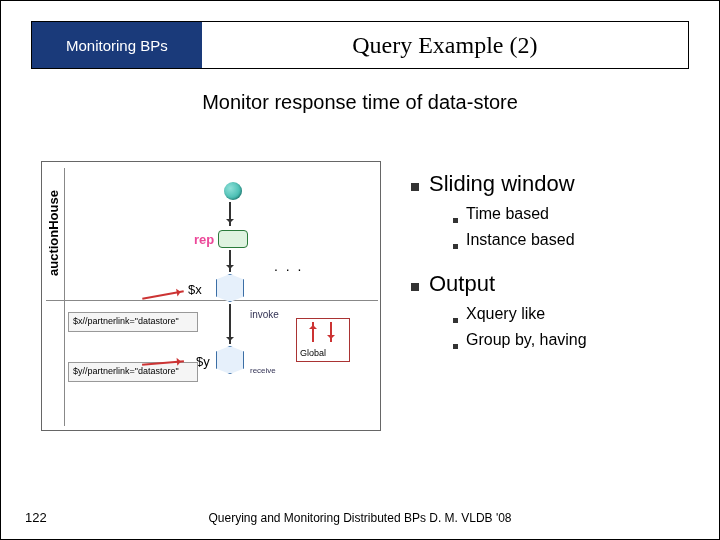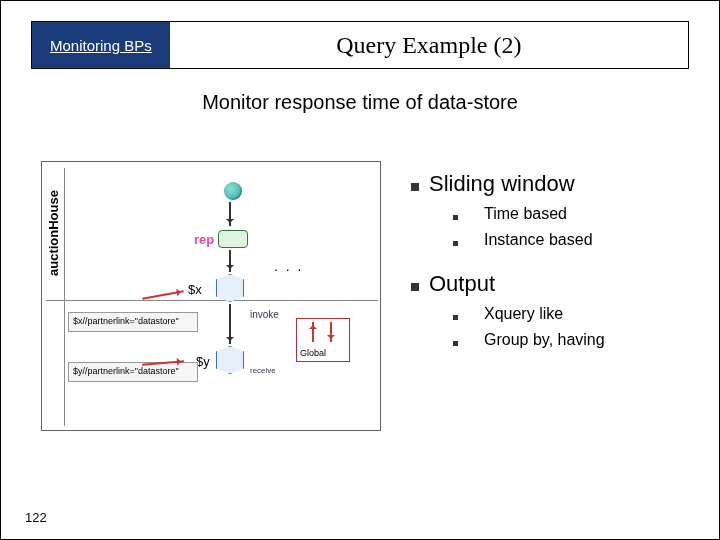--- a/index.html
+++ b/index.html
@@ -5,21 +5,21 @@
   * { box-sizing: border-box; margin: 0; padding: 0; }
   html, body { width: 720px; height: 540px; font-family: Arial, Helvetica, sans-serif; background: #fff; color: #000; }
   .slide { position: relative; width: 720px; height: 540px; border: 1px solid #000; }
 
   .header {
     position: absolute; top: 20px; left: 30px; right: 30px; height: 48px;
     border: 1px solid #000; background: #fff; display: flex; align-items: stretch;
   }
   .header-badge {
     background: #1a3a7a; color: #fff; display: flex; align-items: center; justify-content: center;
-    padding: 0 18px; font-size: 15px; white-space: nowrap; text-decoration: underline;
+    padding: 0 34px; font-size: 15px; white-space: nowrap;
   }
   .header-title {
     flex: 1; display: flex; align-items: center; justify-content: center;
     font-size: 24px; font-family: "Times New Roman", serif;
   }
 
   .subtitle {
     position: absolute; top: 90px; left: 0; right: 0; text-align: center;
     font-size: 20px; font-weight: normal;
   }
@@ -90,21 +90,21 @@
   .global-lbl { position: absolute; top: 186px; left: 258px; font-size: 9px; }
   .garrow { position: absolute; width: 2px; background: #c33; }
   .garrow::after { content:""; position:absolute; bottom:-1px; left:-3px; border:4px solid transparent; border-top-color:#c33; }
   .gup { top: 160px; left: 270px; height: 20px; transform: rotate(180deg); }
   .gdn { top: 160px; left: 288px; height: 20px; }
 
   .bullets { position: absolute; top: 170px; left: 410px; right: 20px; font-size: 18px; }
   .bullets .lvl1 { display: flex; align-items: baseline; gap: 10px; }
   .bullets .sq { width: 8px; height: 8px; background: #333; flex: 0 0 auto; margin-top: 8px; }
   .bullets .lvl1-text { font-size: 22px; font-family: Arial, sans-serif; }
-  .bullets .sub { margin: 8px 0 0 42px; font-size: 16px; display: flex; align-items: center; gap: 26px; }
+  .bullets .sub { margin: 8px 0 0 42px; font-size: 16px; display: flex; align-items: flex-end; gap: 8px; }
   .bullets .dot { width: 5px; height: 5px; background: #333; flex: 0 0 auto; margin-top: 7px; }
   .bullets .gap { height: 22px; }
 
   .page-num { position: absolute; bottom: 14px; left: 24px; font-size: 13px; }
   .footer { position: absolute; bottom: 14px; left: 0; right: 0; text-align: center; font-size: 12px; }
 </style>
 </head>
 <body>
 
 <div class="slide">
@@ -174,13 +174,14 @@
       <div class="dot"></div>
       <div>Xquery like</div>
     </div>
     <div class="sub">
       <div class="dot"></div>
       <div>Group by, having</div>
     </div>
   </div>
 
   <div class="page-num">122</div>
+  <div class="footer">Querying and Monitoring Distributed BPs D. M. VLDB '08</div>
 </div>
 
 </body></html>

